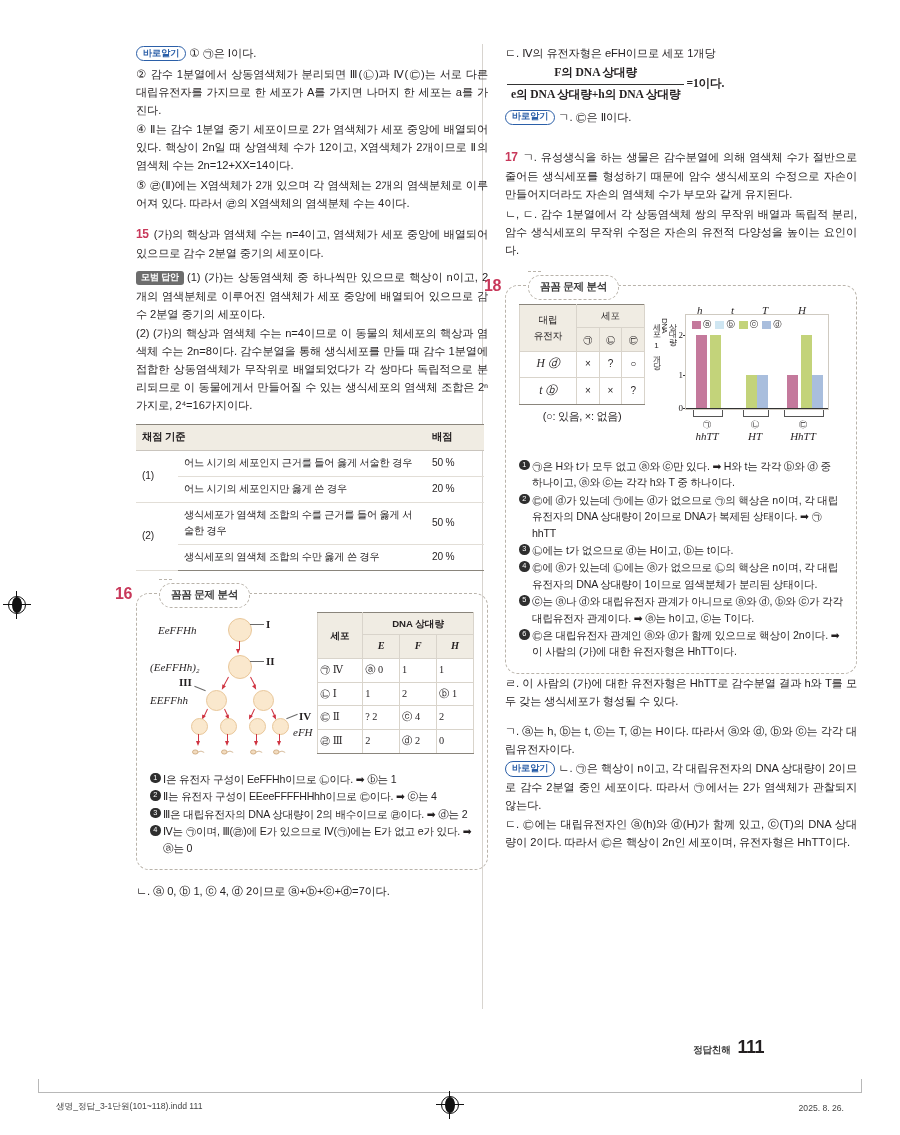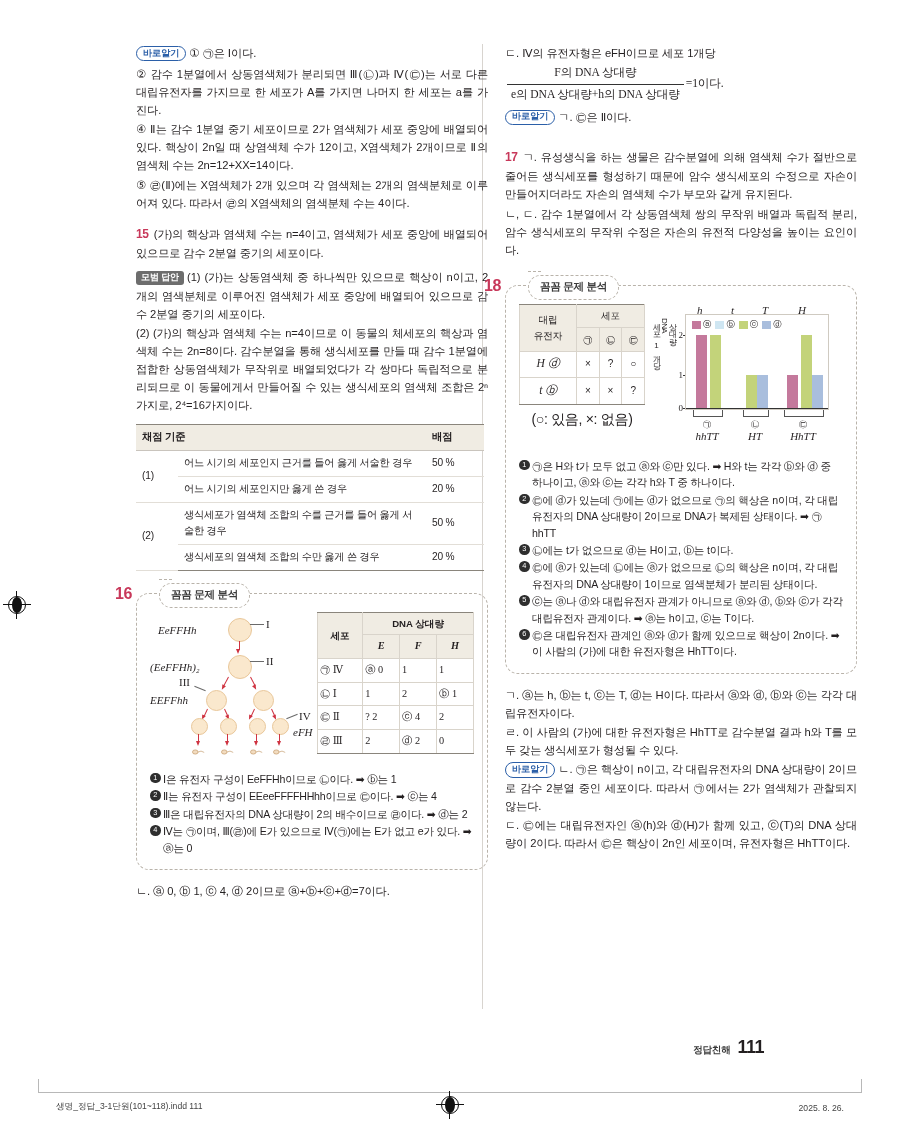--- a/index.html
+++ b/index.html
@@ -57,21 +57,21 @@
     width: 1px; height: 965px; background: #d8d4cf;
   }
 
   p.tx {
     margin: 0 0 1px 0;
     text-align: justify;
     text-justify: inter-character;
     letter-spacing: -0.1px;
   }
   .ital { font-family: "Liberation Serif", "DejaVu Serif", serif; font-style: italic; font-size: 11.6px; }
-  .ser  { font-family: "Liberation Serif", "DejaVu Serif", serif; font-style: normal; font-size: 11.6px; }
+  .ser  { font-family: "Liberation Serif", "DejaVu Serif", serif; font-style: normal; font-size: 11.6px; font-weight: bold; }
   .num  { font-family: "Liberation Serif", "DejaVu Serif", serif; font-size: 11.6px; }
 
   
   .tag-badge {
     display: inline-block;
     border: 1px solid #2b5fa8;
     color: #2b5fa8;
     border-radius: 9px;
     font-size: 9.2px;
     font-weight: bold;
@@ -224,21 +224,21 @@
     text-align: center;
     padding: 3.4px 1px;
     font-weight: normal;
   }
   table.allele thead th {
     background: #f0ece3; font-weight: normal;
     border-top: 1.3px solid #8a857c;
     font-size: 9.6px;
   }
   table.allele tbody tr:last-child td { border-bottom: 1.3px solid #8a857c; }
-  .allele-note { font-size: 14px; text-align: center; margin-top: 3px; letter-spacing: -0.3px; }
+  .allele-note { font-size: 11px; text-align: center; margin-top: 3px; letter-spacing: -0.3px; }
 
   
   .chart-area { position: relative; width: 182px; height: 140px; }
   .yaxis-title {
     position: absolute; left: 0px; top: 14px;
     display: flex; gap: 0px; font-size: 8px; line-height: 1.0;
   }
   .vtext { writing-mode: vertical-rl; text-orientation: upright; letter-spacing: -0.6px; }
   .vtext.lat { text-orientation: mixed; }
   .plot {
@@ -663,22 +663,22 @@
           <span class="an-bullet"><span class="circ-num">5</span></span>
           <span class="an-body">ⓒ는 ⓐ나 ⓓ와 대립유전자 관계가 아니므로 ⓐ와 ⓓ, ⓑ와 ⓒ가 각각 대립유전자 관계이다. ➡ ⓐ는 h이고, ⓒ는 T이다.</span>
         </div>
         <div class="an-item">
           <span class="an-bullet"><span class="circ-num">6</span></span>
           <span class="an-body">㉢은 대립유전자 관계인 ⓐ와 ⓓ가 함께 있으므로 핵상이 2n이다. ➡ 이 사람의 (가)에 대한 유전자형은 HhTT이다.</span>
         </div>
       </div>
     </div>
 
+    <p class="tx">ㄹ. 이 사람의 (가)에 대한 유전자형은 HhTT로 감수분열 결과 h와 T를 모두 갖는 생식세포가 형성될 수 있다.</p>
     <p class="tx" style="margin-top:12px">ㄱ. ⓐ는 h, ⓑ는 t, ⓒ는 T, ⓓ는 H이다. 따라서 ⓐ와 ⓓ, ⓑ와 ⓒ는 각각 대립유전자이다.</p>
-    <p class="tx">ㄹ. 이 사람의 (가)에 대한 유전자형은 HhTT로 감수분열 결과 h와 T를 모두 갖는 생식세포가 형성될 수 있다.</p>
     <p class="tx">
       <span class="tag-badge">바로알기</span><span>ㄴ. ㉠은 핵상이 n이고, 각 대립유전자의 DNA 상대량이 2이므로 감수 2분열 중인 세포이다. 따라서 ㉠에서는 2가 염색체가 관찰되지 않는다.</span>
     </p>
     <p class="tx">ㄷ. ㉢에는 대립유전자인 ⓐ(h)와 ⓓ(H)가 함께 있고, ⓒ(T)의 DNA 상대량이 2이다. 따라서 ㉢은 핵상이 2n인 세포이며, 유전자형은 HhTT이다.</p>
   </div>
 
   <div class="pg-footer">
     <span class="pg-label">정답친해</span>
     <span class="pg-number">111</span>
   </div>

